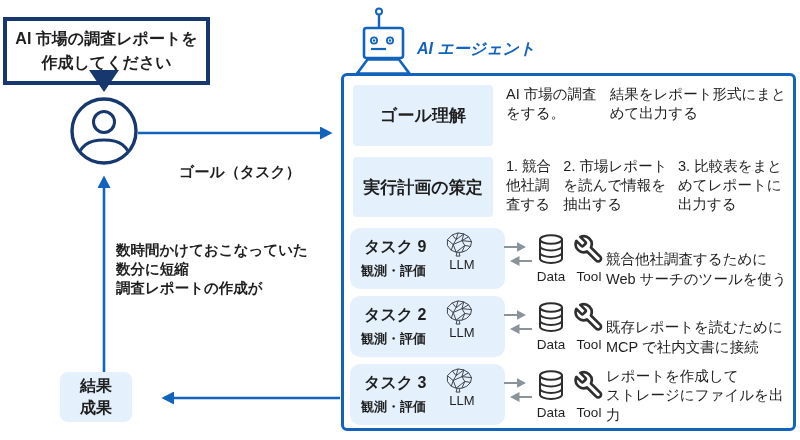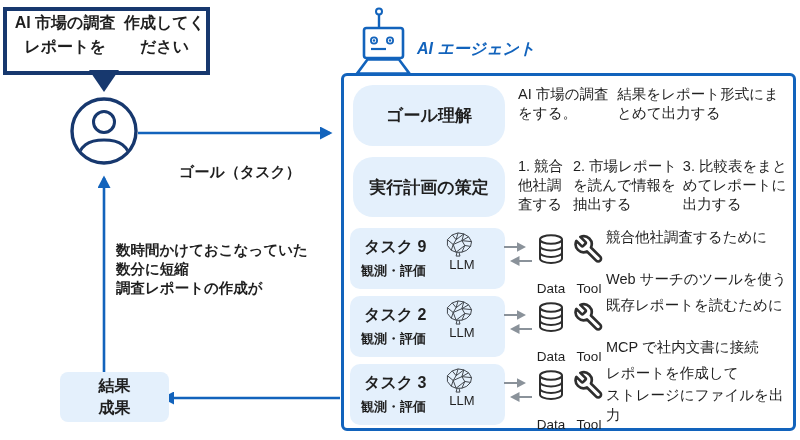--- a/index.html
+++ b/index.html
@@ -1,71 +1,71 @@
 <!DOCTYPE html>
 <html><head>
 <meta charset="utf-8">
 <style>
   html,body{margin:0;padding:0;background:#fff;}
   .canvas{position:relative;width:800px;height:440px;background:#fff;overflow:hidden;
           font-family:"Liberation Sans","DejaVu Sans",sans-serif;color:#1F1F1F;}
 
   
-  .bubble{position:absolute;left:3px;top:7px;width:199px;height:60px;border:4px solid #17386E;
-          background:#fff;display:flex;flex-direction:row;justify-content:center;
+  .bubble{position:absolute;left:3px;top:17px;width:199px;height:60px;border:4px solid #17386E;
+          background:#fff;display:flex;flex-direction:column;justify-content:center;
           text-align:center;font-weight:bold;font-size:16px;line-height:24px;}
   .bubble-tail{position:absolute;left:89px;top:70px;width:0;height:0;
           border-left:15px solid transparent;border-right:15px solid transparent;
           border-top:22px solid #17386E;}
 
   
   .person{position:absolute;left:68px;top:95px;}
 
   
   .goal-label{position:absolute;left:160px;top:115px;width:160px;text-align:center;
           font-weight:bold;font-size:15px;margin-top:48px;}
   .benefit{position:absolute;left:116px;top:241px;font-weight:bold;font-size:14.5px;line-height:19px;}
 
   
-  .result-box{position:absolute;left:60px;top:372px;width:109px;height:50px;background:#E4F0FC;
+  .result-box{position:absolute;left:60px;top:372px;width:72px;height:50px;background:#E4F0FC;
           border-radius:8px;display:flex;flex-direction:column;justify-content:center;
           text-align:center;font-weight:bold;font-size:16px;line-height:22px;}
 
   
   .agent-box{position:absolute;left:341px;top:73px;width:449px;height:352px;
           border:3px solid #1263BC;border-radius:6px;background:#fff;}
   .agent-label{position:absolute;left:417px;top:39px;font-weight:bold;font-size:16px;color:#1263BC;font-style:italic;}
   .robot{position:absolute;left:352px;top:5px;}
 
   
   .info-row{position:absolute;left:353px;width:440px;display:flex;}
   .info-row.r1{top:85px;height:61px;}
   .info-row.r2{top:157px;height:60px;}
-  .step-box{width:152px;height:100%;background:#E4F0FC;border-radius:20px;flex:none;
+  .step-box{width:140px;height:100%;background:#E4F0FC;border-radius:4px;flex:none;
           display:flex;align-items:center;justify-content:center;font-weight:bold;font-size:17px;}
   .step-desc{margin-left:13px;display:flex;flex-direction:row;justify-content:center;
           font-size:14.5px;line-height:19px;}
 
   
   .task-row{position:absolute;left:350px;width:446px;height:61px;}
   .task-row.t1{top:228px;}
   .task-row.t2{top:296px;}
   .task-row.t3{top:364px;}
   .task-box{position:absolute;left:0;top:0;width:155px;height:61px;background:#E4F0FC;border-radius:10px;}
   .task-title{position:absolute;left:14px;top:9px;font-weight:bold;font-size:16px;}
   .task-sub{position:absolute;left:11px;top:34px;font-weight:bold;font-size:13px;}
   .llm-wrap{position:absolute;left:93px;top:3px;width:38px;text-align:center;
           font-size:13px;line-height:13px;}
   .xfer{position:absolute;left:152px;top:12px;}
   .dt-wrap{position:absolute;top:5px;width:46px;text-align:center;font-size:13.5px;line-height:14px;}
   .dt-wrap.db{left:178px;}
   .dt-wrap.tool{left:216px;}
-  .dt-wrap .lbl{margin-top:16px;}
+  .dt-wrap .lbl{margin-top:4px;}
   .task-desc{position:absolute;left:256px;top:0;height:61px;display:flex;flex-direction:column;
-          justify-content:space-between;font-size:14.5px;line-height:19.5px;}
+          justify-content:flex-end;font-size:14.5px;line-height:19.5px;}
 
   svg{display:block;}
   .connectors{position:absolute;left:0;top:0;pointer-events:none;}
 </style>
 </head>
 <body>
 
 <div class="canvas">
 
   <svg class="connectors" width="800" height="440">

